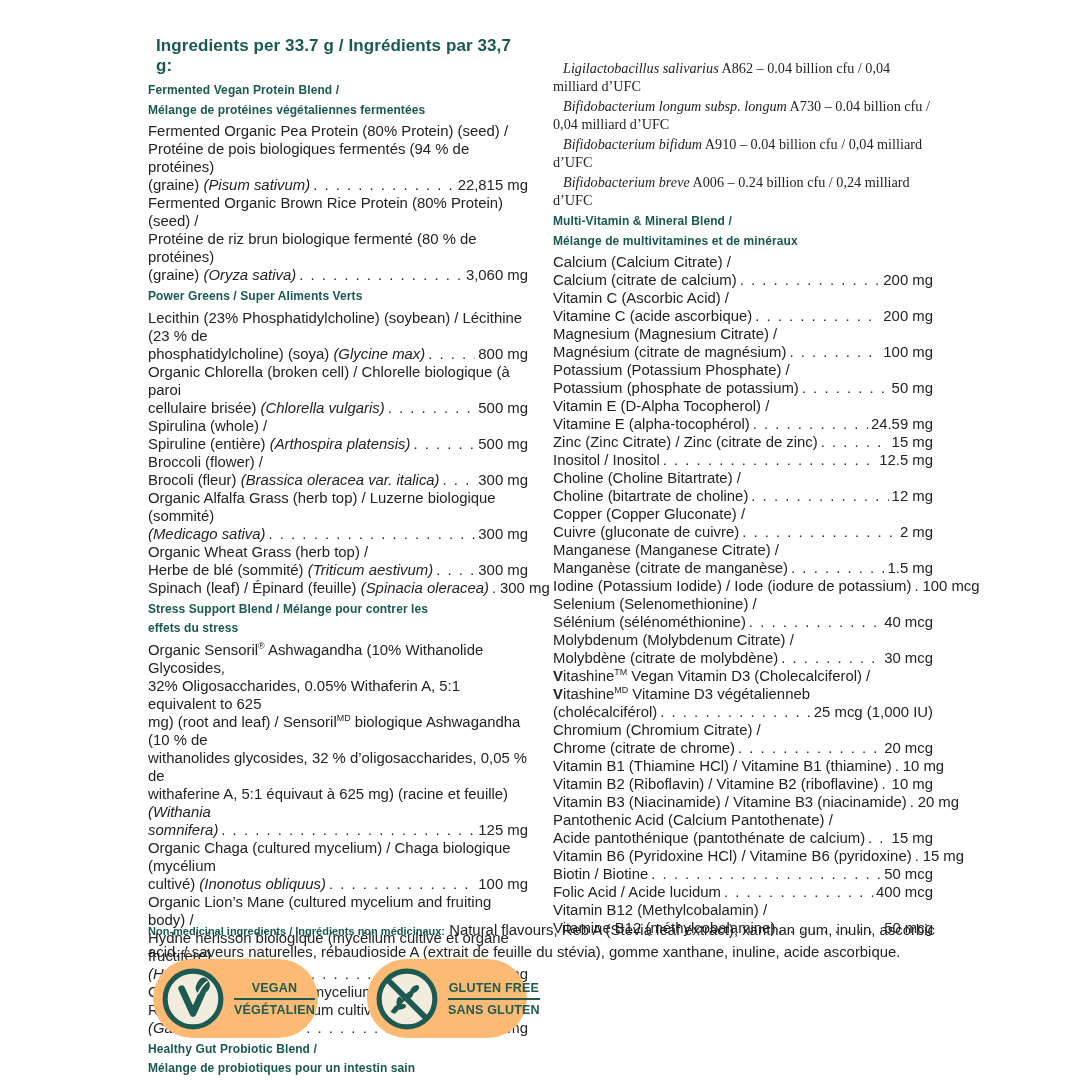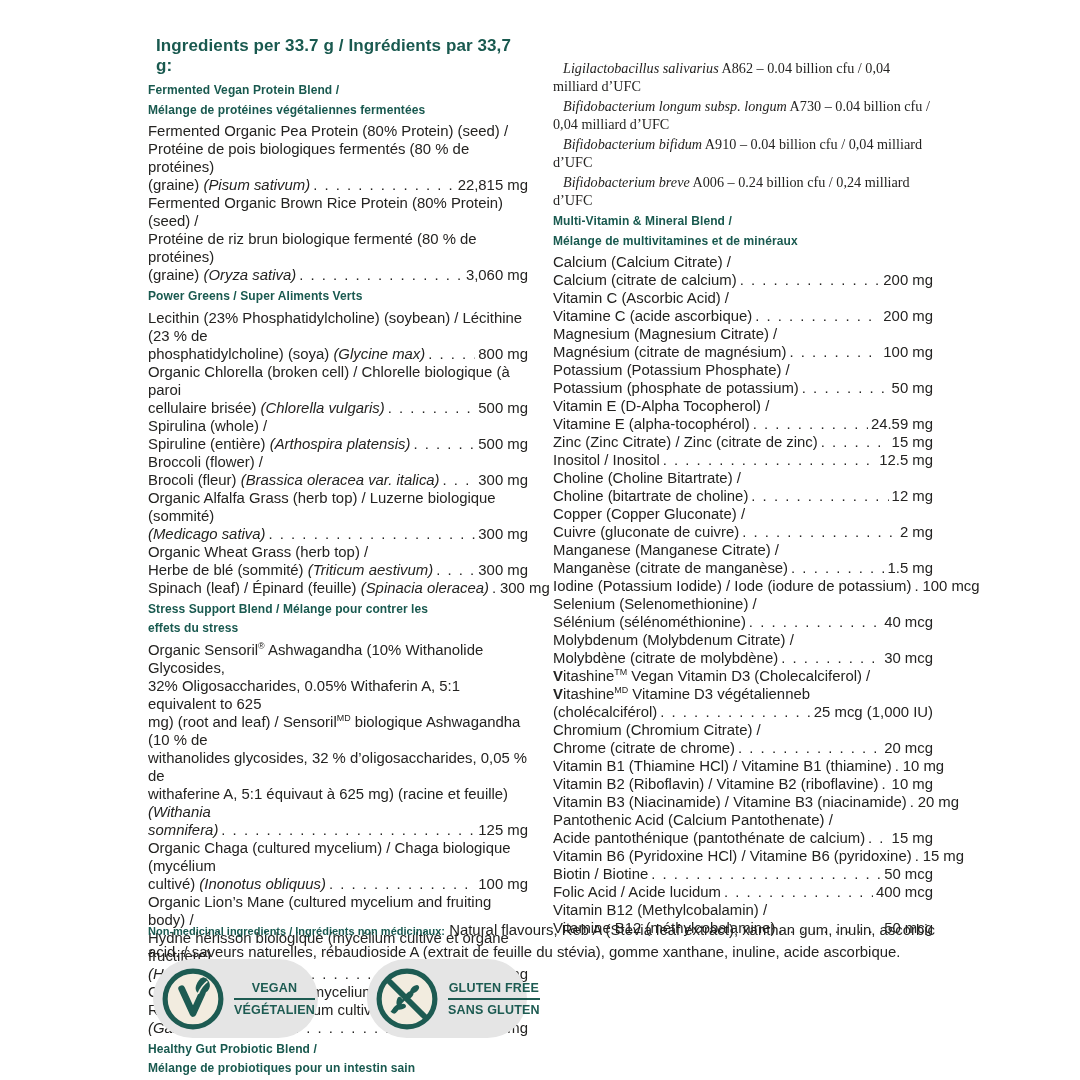--- a/index.html
+++ b/index.html
@@ -37,21 +37,21 @@
   .sub { font-size:14.2px; line-height:18px; margin:2px 0; text-indent:10px;font-family:Liberation Serif, serif; }
 
   .footer {
     position:absolute; left:148px; top:920px; width:788px;
     font-size:14.9px; line-height:21px; margin:0;
   }
   .footer b { color:#19594f; font-size:11px; }
 
   .badge {
     position:absolute; top:959px; height:79px; border-radius:40px;
-    background:#e5e5e5; display:flex; align-items:center;
+    background:#fdba74; display:flex; align-items:center;
   }
   .badge.vegan { left:153px; width:165px; }
   .badge.gluten { left:367px; width:160px; }
   .badge-circle { width:64px; height:64px; margin-left:8px; flex:0 0 auto; }
   .badge-text {
     display:flex; flex-direction:column; align-items:center;
     margin:0 12px 0 9px; flex:1;
     color:#1d5b52; font-weight:700; font-size:12.5px; letter-spacing:.2px;
     white-space:nowrap;
   }
@@ -64,21 +64,21 @@
 
 <div class="page">
   <div class="cols">
     <div class="col left">
       <h1 class="title">Ingredients per 33.7 g / Ingrédients par 33,7 g:</h1>
       <div id="col-left">
           <div class="sec">
             <div class="sec-heading">Fermented Vegan Protein Blend /<br>Mélange de protéines végétaliennes fermentées</div>
             <div class="entry">
               <div class="pre">Fermented Organic Pea Protein (80% Protein) (seed) /</div>
-              <div class="pre">Protéine de pois biologiques fermentés (80 % de protéines)</div>
+              <div class="pre">Protéine de pois biologiques fermentés (94 % de protéines)</div>
               <div class="row">
                 <span class="txt">(graine) <i>(Pisum sativum)</i></span>
                 <span class="leader"></span>
                 <span class="amt">22,815 mg</span>
               </div>
             </div>
             <div class="entry">
               <div class="pre">Fermented Organic Brown Rice Protein (80% Protein) (seed) /</div>
               <div class="pre">Protéine de riz brun biologique fermenté (80 % de protéines)</div>
               <div class="row">

